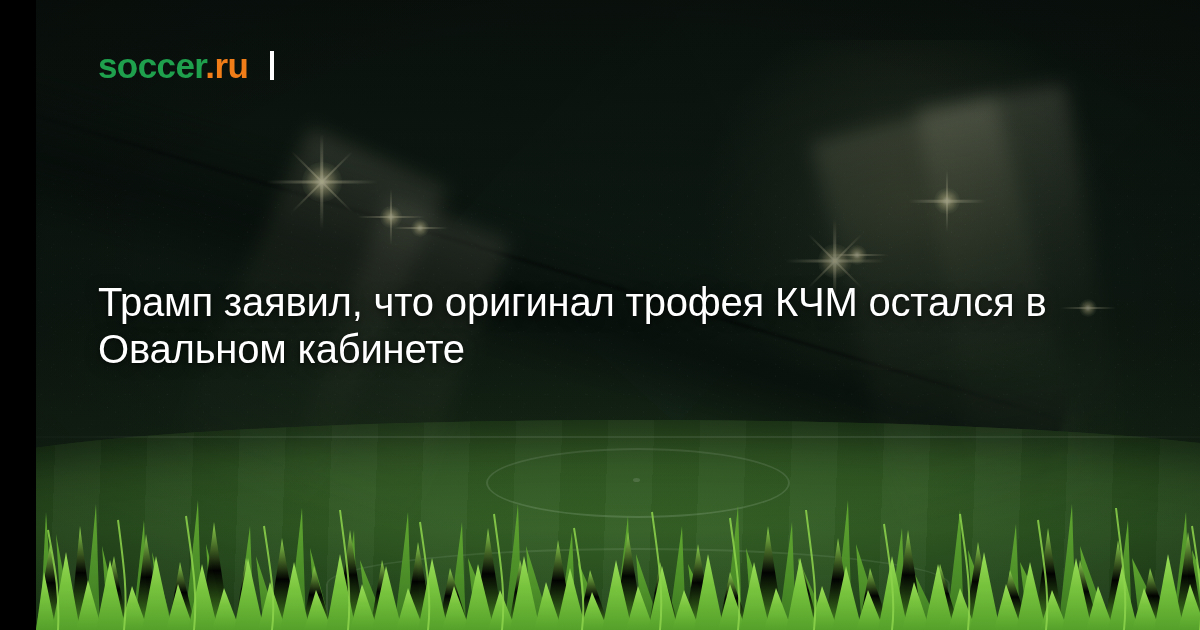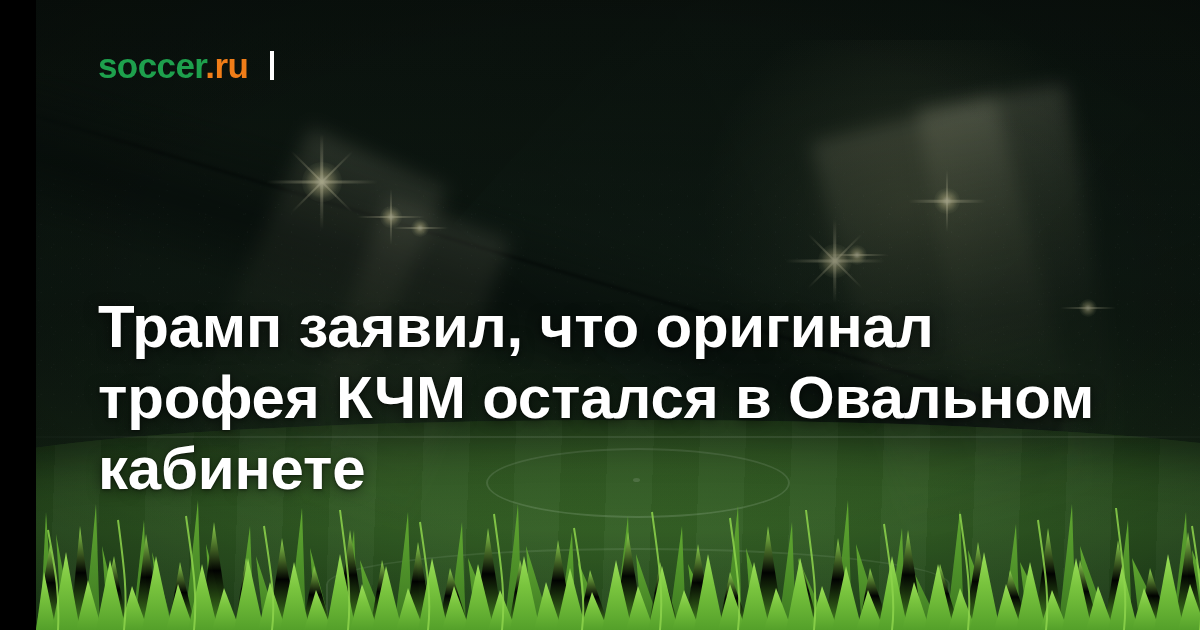--- a/index.html
+++ b/index.html
@@ -244,22 +244,22 @@
   }
 
   
   .headline {
     position: absolute;
     left: 62px;
     top: 252px;
     width: 1060px;
     z-index: 20;
     color: #ffffff;
-    font-size: 60px;
-    font-weight: bold;
+    font-size: 40px;
+    font-weight: normal;
     line-height: 1.18;
     letter-spacing: -0.2px;
     text-shadow: 0 2px 14px rgba(0,0,0,0.55), 0 1px 3px rgba(0,0,0,0.5);
   }
 </style>
 </head>
 <body>
 
 <div class="card">
 

